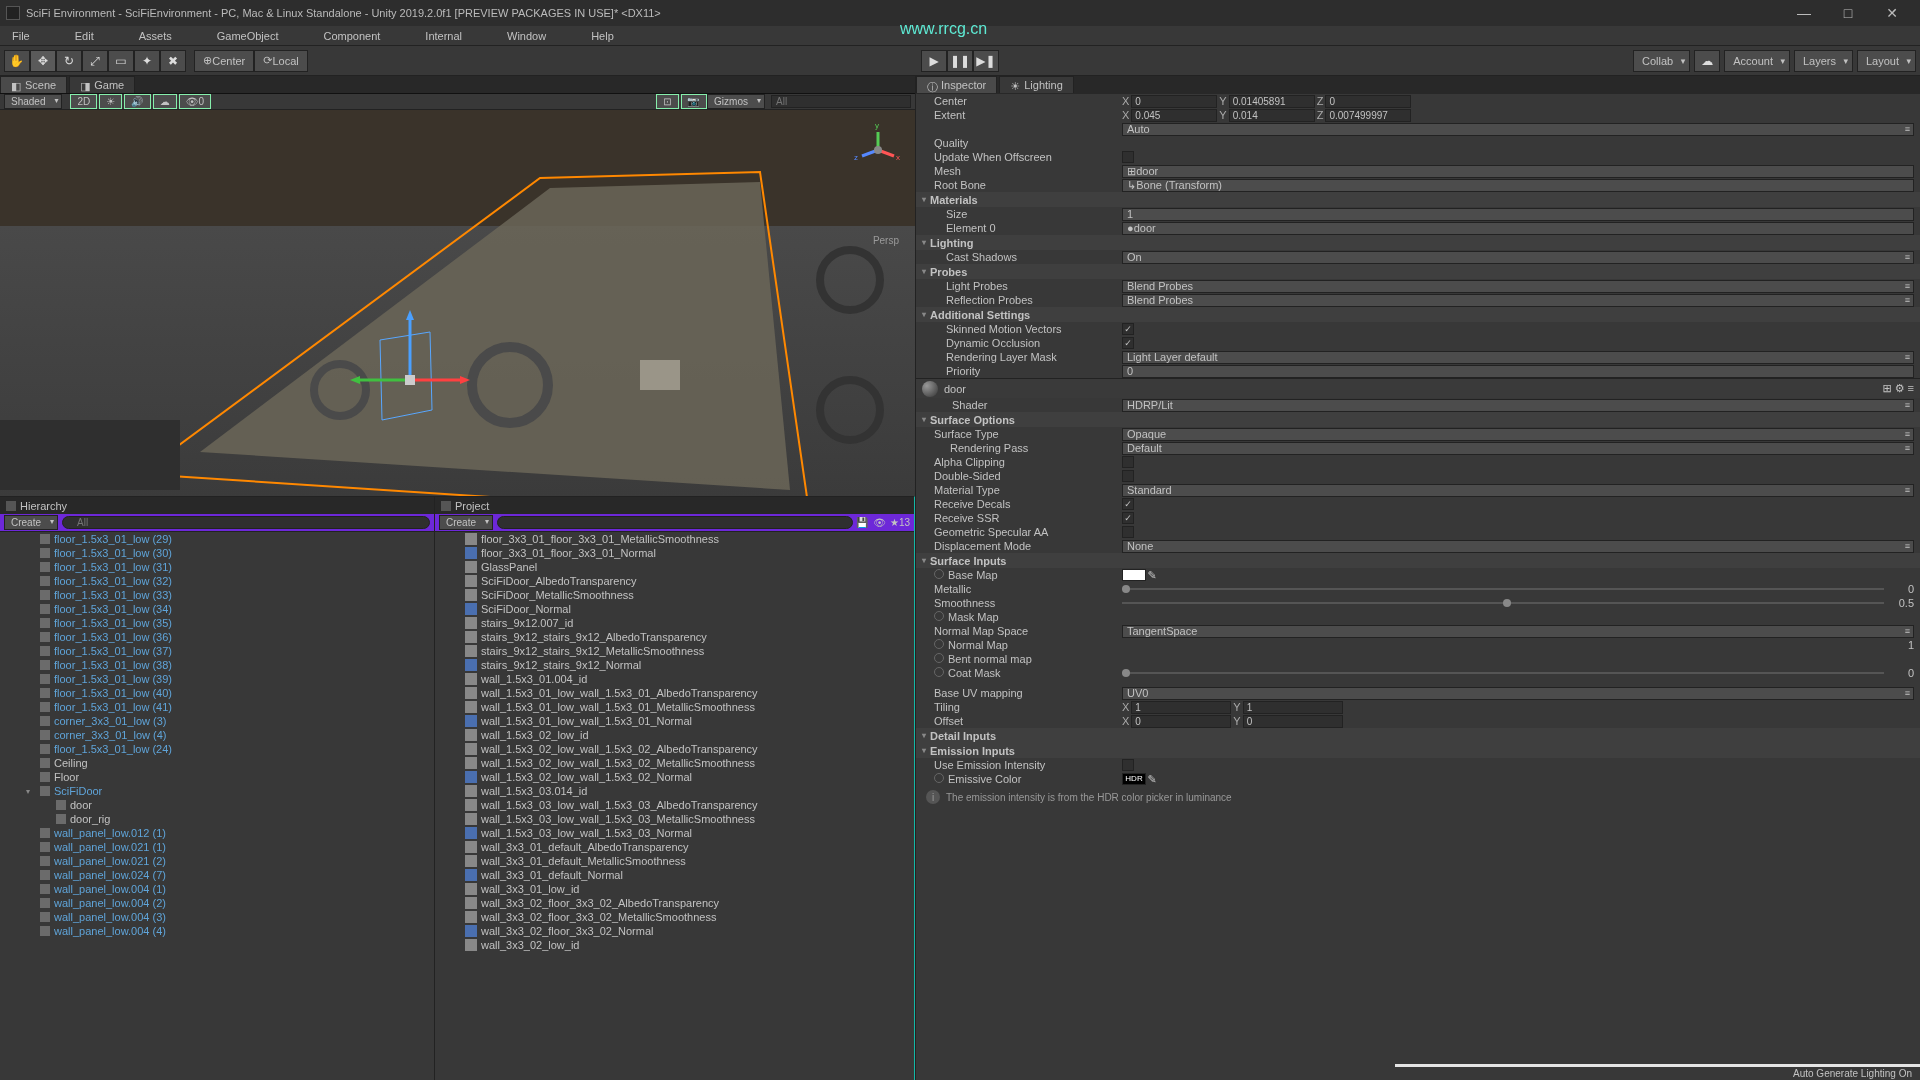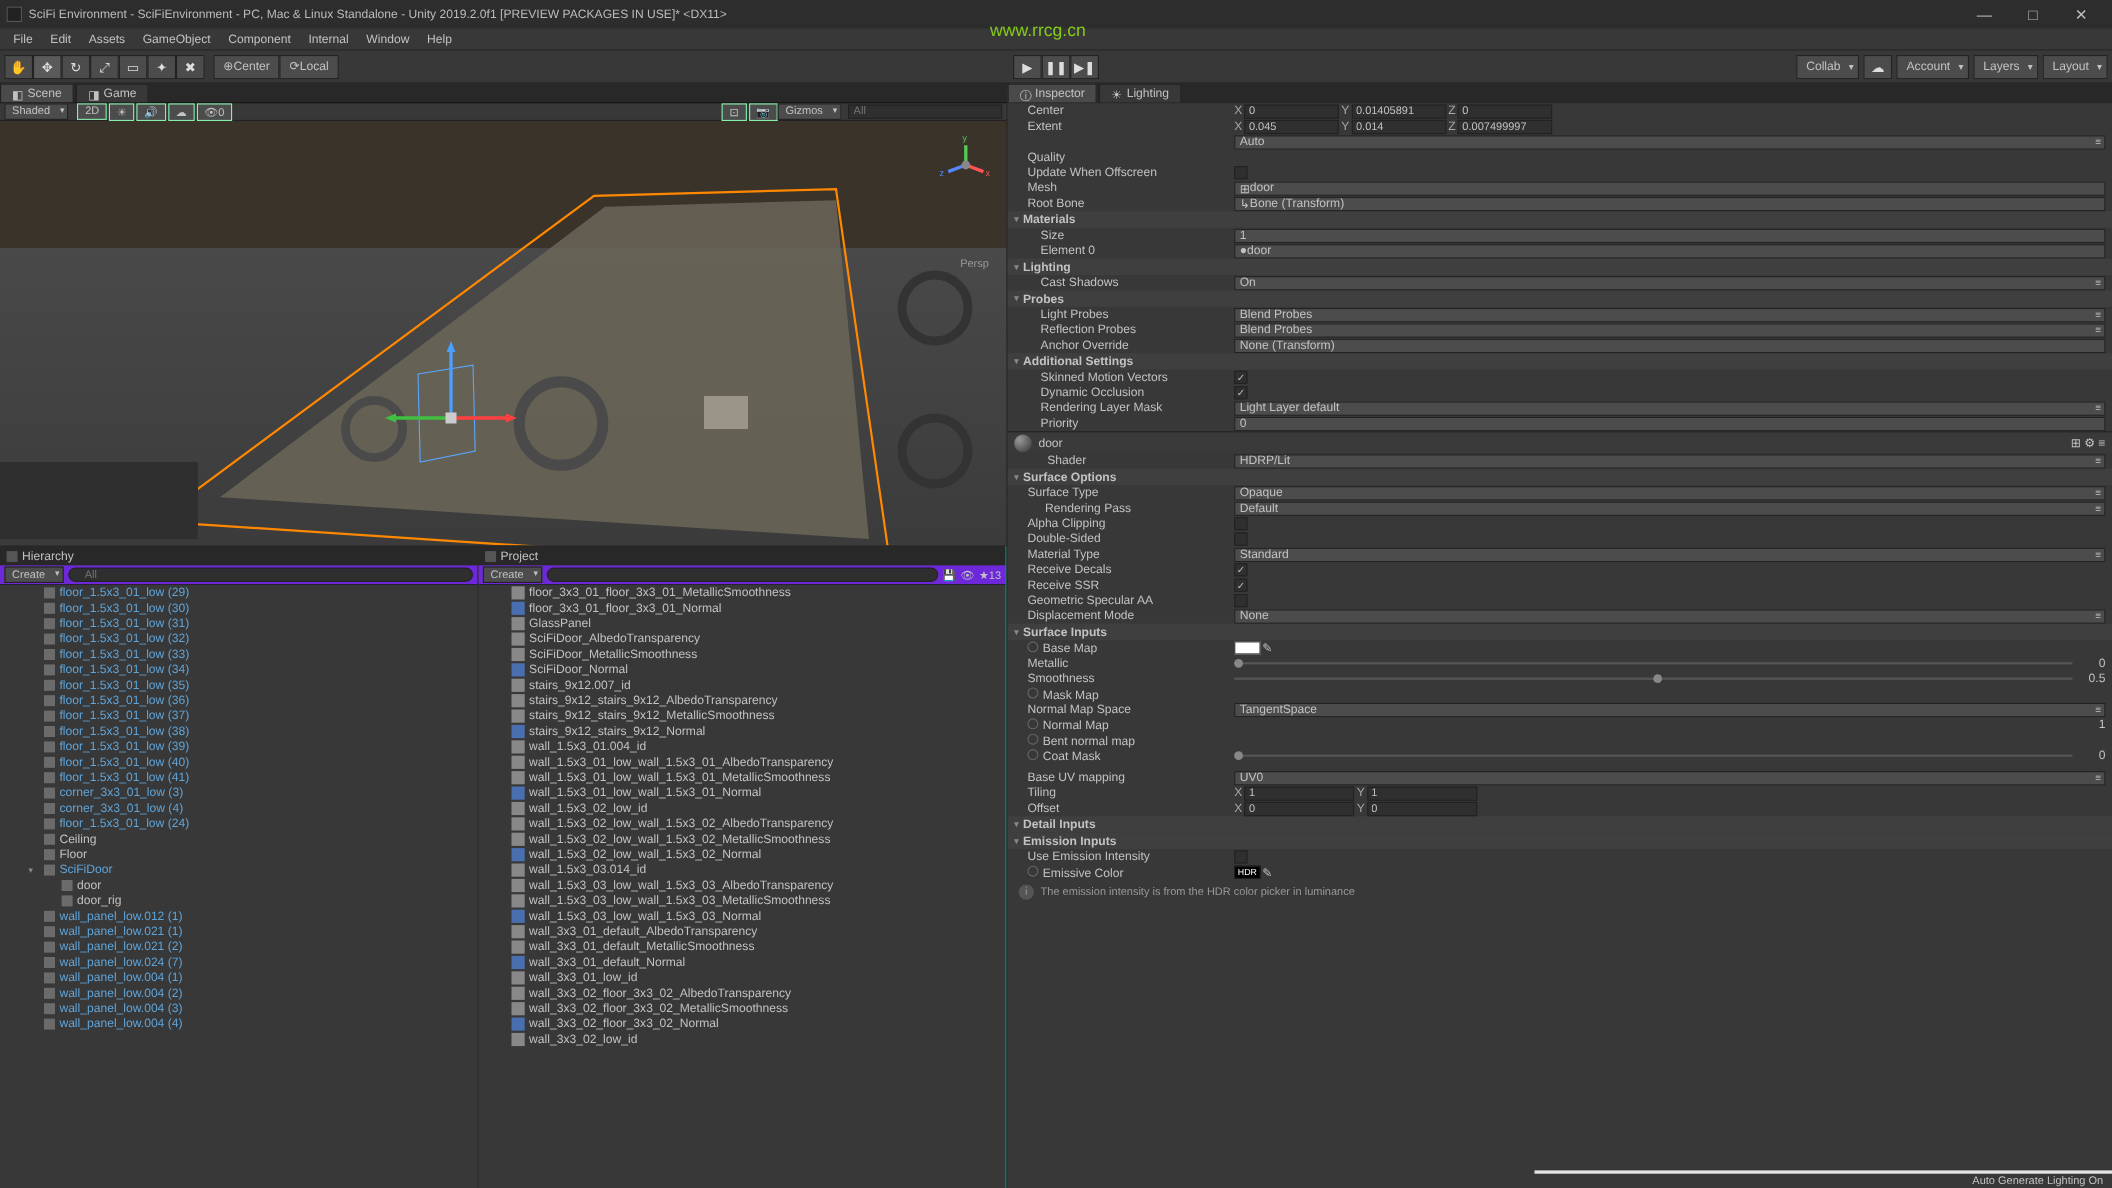--- a/index.html
+++ b/index.html
@@ -1,32 +1,32 @@
 <!DOCTYPE html>
 <html><head>
 <meta charset="utf-8">
 <style>
 * { margin:0; padding:0; box-sizing:border-box; font-family:"Segoe UI",Arial,sans-serif; user-select:none; }
 html,body { width:1920px; height:1080px; background:#383838; color:#c2c2c2; font-size:11px; overflow:hidden; }
 .titlebar { height:26px; background:#2d2d2d; display:flex; align-items:center; padding:0 6px; color:#bbb; }
 .titlebar .unity-icon { width:14px; height:14px; background:#222; margin-right:6px; border:1px solid #555; display:inline-block; }
 .titlebar .spacer { flex:1; }
 .titlebar .winbtn { width:44px; height:26px; display:flex; align-items:center; justify-content:center; font-size:14px; }
-.menubar { height:20px; background:#383838; display:flex; align-items:center; padding:0 4px; border-bottom:1px solid #222; }
+.menubar { height:20px; background:#383838; display:flex; align-items:center; padding:0 4px; border-bottom:1px solid #222;gap:29px; }
 .menubar .mitem { padding:2px 8px; cursor:pointer; }
 .toolbar { height:30px; background:#383838; display:flex; align-items:center; border-bottom:1px solid #222; padding:0 4px; }
 .toolbar .grp { display:flex; margin-right:8px; }
 .toolbar .tbtn { width:26px; height:22px; background:#4c4c4c; border:1px solid #222; display:flex; align-items:center; justify-content:center; font-size:12px; color:#ddd; }
 .toolbar .tbtn.on { background:#5a5a5a; }
 .toolbar .wbtn { height:22px; background:#4c4c4c; border:1px solid #222; padding:0 8px; display:flex; align-items:center; font-size:11px; }
 .toolbar .centerplay { position:absolute; left:50%; transform:translateX(-50%); display:flex; }
 .toolbar .right { margin-left:auto; display:flex; gap:4px; }
 .toolbar .dd { height:22px; background:#4c4c4c; border:1px solid #222; padding:0 16px 0 8px; display:flex; align-items:center; position:relative; font-size:11px; }
 .toolbar .dd::after { content:"▾"; position:absolute; right:4px; font-size:9px; }
-.label-wm { position:absolute; left:900px; top:20px; font-size:16px; color:#84cc16; z-index:5; }
+.label-wm { position:absolute; left:900px; top:20px; font-size:16px; color:#5eead4; z-index:5; }
 .body { position:absolute; top:76px; left:0; right:0; bottom:0; }
 .scene-area { position:absolute; left:0; top:0; width:915px; height:420px; }
 .tabbar { height:18px; background:#282828; display:flex; align-items:flex-end; border-bottom:1px solid #111; }
 .tab { height:17px; padding:2px 10px; background:#383838; border:1px solid #222; border-bottom:none; font-size:11px; margin-right:2px; display:flex; align-items:center; gap:4px; }
 .tab.active { background:#4a4a4a; }
 .tab .ticon { width:10px; height:10px; display:inline-block; }
 .subtoolbar { height:16px; background:#383838; display:flex; align-items:center; font-size:10px; padding:0 4px; border-bottom:1px solid #222; }
 .subtoolbar .sel { background:#4c4c4c; padding:1px 16px 1px 6px; border:1px solid #222; position:relative; margin-right:6px; }
 .subtoolbar .sel::after { content:"▾"; position:absolute; right:3px; font-size:8px; }
 .subtoolbar .spacer { flex:1; }
@@ -363,24 +363,20 @@
 
       <div class="section">Probes</div>
       <div class="prop-row">
           <span class="lbl" style="padding-left:24px">Light Probes</span>
           <div class="sel">Blend Probes</div>
         </div>
       <div class="prop-row">
           <span class="lbl" style="padding-left:24px">Reflection Probes</span>
           <div class="sel">Blend Probes</div>
         </div>
-      <div class="prop-row">
-          <span class="lbl" style="padding-left:24px">Anchor Override</span>
-          <div class="field">None (Transform)</div>
-        </div>
 
       <div class="section">Additional Settings</div>
       <div class="prop-row">
           <span class="lbl" style="padding-left:24px">Skinned Motion Vectors</span>
           <div class="chk">✓</div>
         </div>
       <div class="prop-row">
           <span class="lbl" style="padding-left:24px">Dynamic Occlusion</span>
           <div class="chk">✓</div>
         </div>

